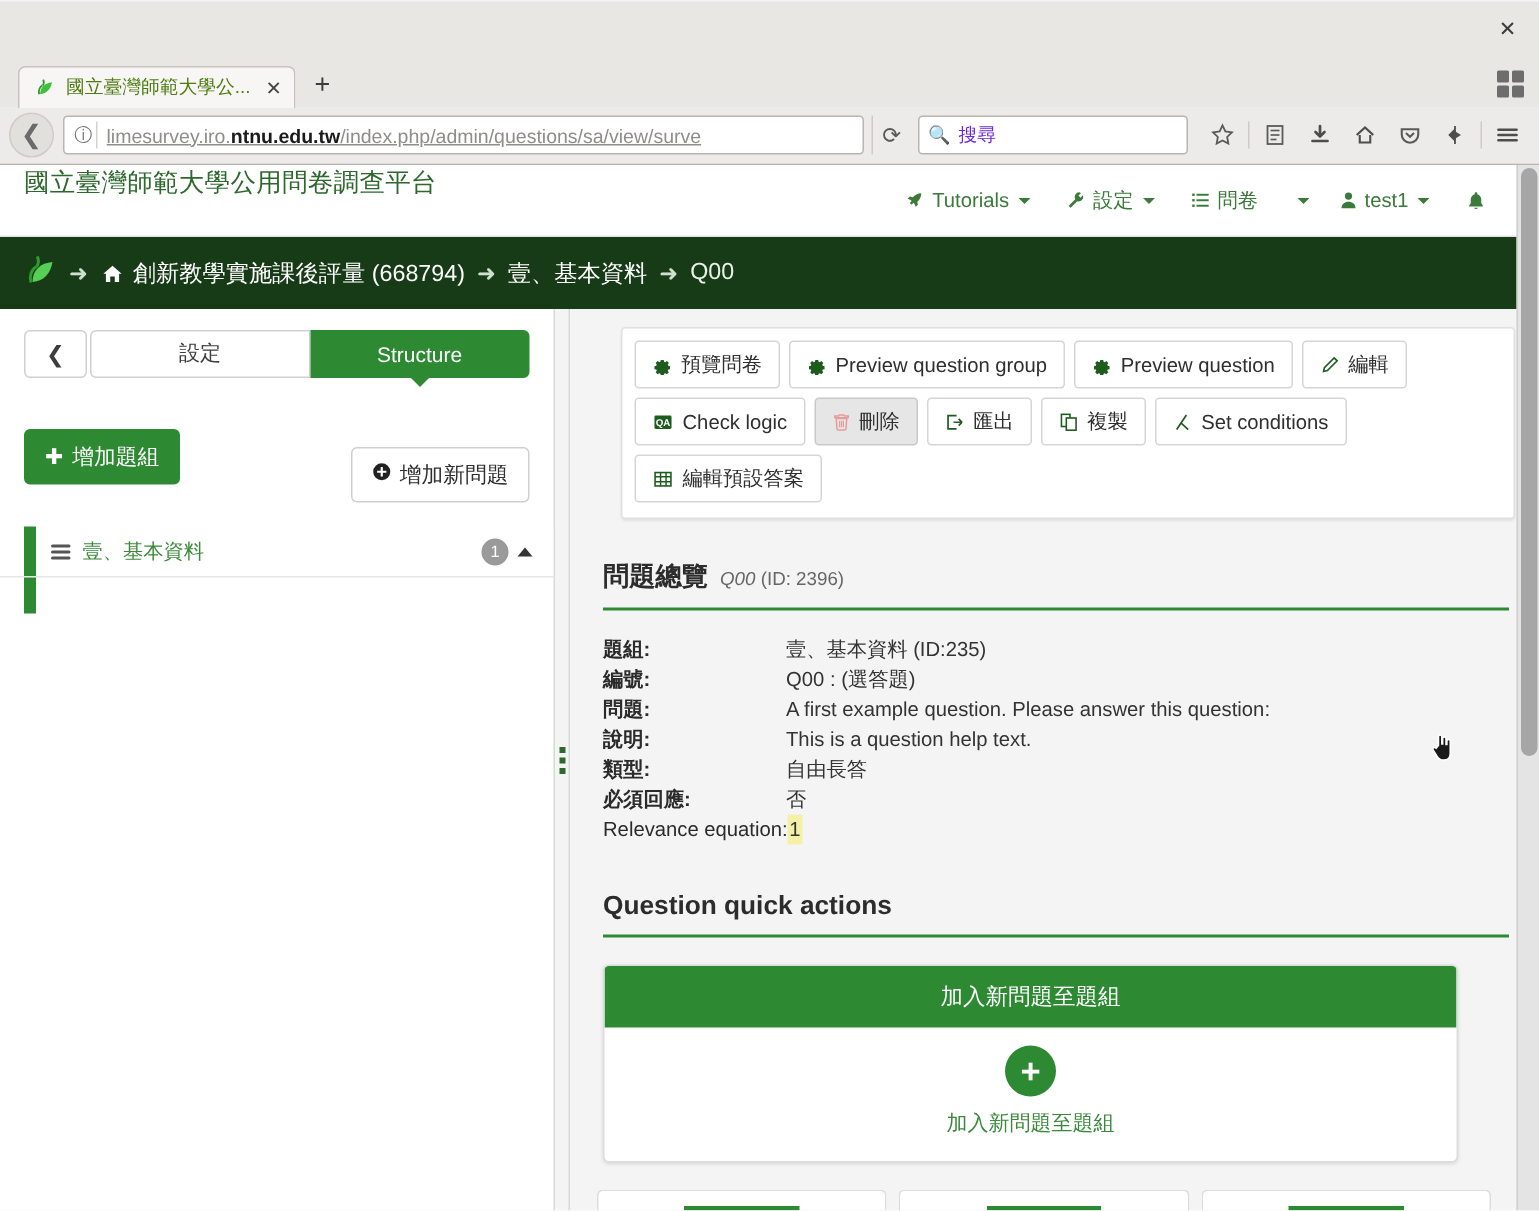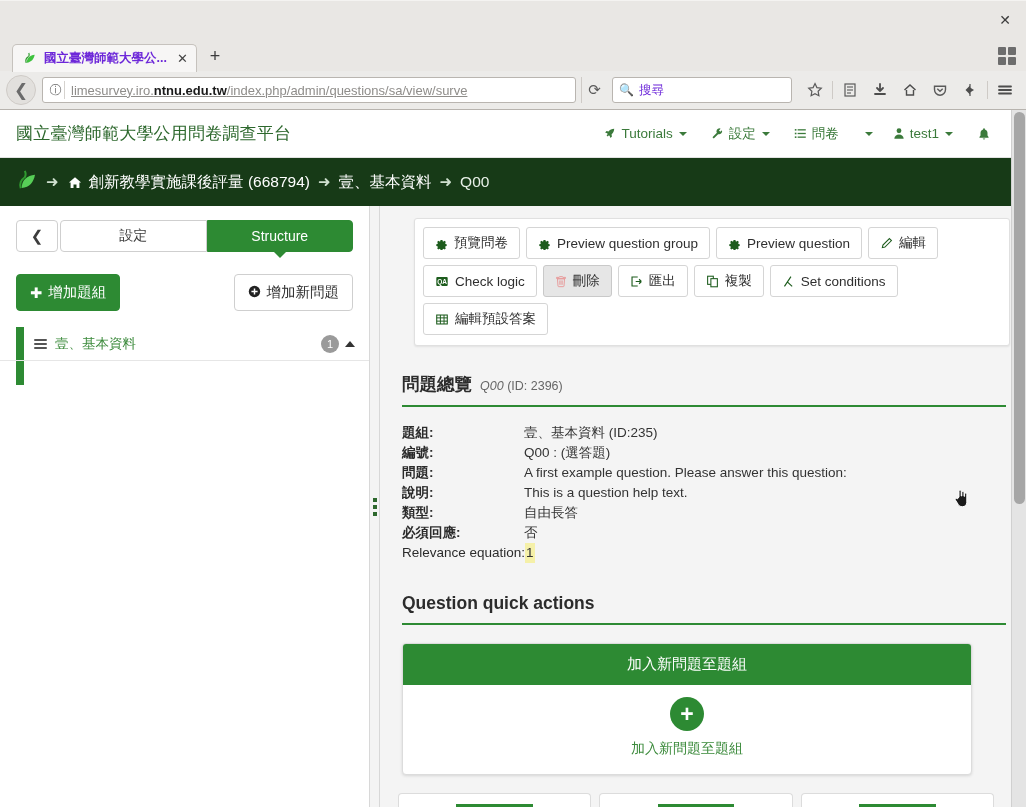--- a/index.html
+++ b/index.html
@@ -53,24 +53,23 @@
     padding: 0 6px 0 9px;
     max-width: 205px;
     position: relative; top: 1px;
   }
   .tab-favicon {
     width: 16px; height: 16px; margin-right: 6px;
     flex: 0 0 16px;
     display: flex; align-items: center; justify-content: center;
   }
   .tab-title {
-    font-size: 12.5px; color: #6d28d9;
+    font-size: 12.5px; color: #4d7c0f;
     white-space: nowrap; overflow: hidden; text-overflow: ellipsis;
     max-width: 138px;
-    font-weight: bold;
   }
   .tab-close {
     margin-left: 8px; width: 15px; height: 15px;
     display: flex; align-items: center; justify-content: center;
     font-size: 13px; color: #444; cursor: pointer;
   }
   #new-tab {
     width: 28px; height: 28px; margin-left: 4px;
     display: flex; align-items: center; justify-content: center;
     font-size: 18px; color: #3b3b3b; font-weight: 300; cursor: pointer;
@@ -143,21 +142,21 @@
   #searchbar .s-ph { font-size: 12.5px; color: #6d28d9; }
   #nav-right { display: flex; align-items: center; }
   #nav-right .sep { width: 1px; height: 18px; background: #cecac6; margin: 0 2px; }
   .nav-ico-btn svg { display: block; }
 
   
   #app { width: 1026px; height: 697px; position: relative; overflow: hidden; background: #f4f4f4; }
 
   #ls-header {
     height: 48px; background: #fff;
-    display: flex; align-items: center;
+    display: flex; 
     padding: 0 18px 0 16px;
     border-bottom: 1px solid #e2e2e2;
   }
   #brand {
     font-size: 17px; color: #2d682d; font-weight: normal;
     letter-spacing: .2px;
   }
   #topnav { margin-left: auto; display: flex; align-items: center; gap: 0px; }
   .topnav-item {
     display: flex; align-items: center;
@@ -226,21 +225,21 @@
   .btn-green {
     background: #2d8a33; color: #fff; border: 1px solid #2d8a33;
     border-radius: 4px; font-size: 14.5px;
     padding: 8px 13px; cursor: pointer;
     display: inline-flex; align-items: center;
   }
   .btn-outline {
     background: #fff; color: #2f2f2f; border: 1px solid #cfcfcf;
     border-radius: 4px; font-size: 14.5px;
     padding: 8px 13px; cursor: pointer;
-    display: inline-flex; align-items: center;
+    display: inline-flex; align-items: center; margin-top: 24px;
   }
   .btn-green .bico, .btn-outline .bico { margin-right: 6px; font-weight: bold; }
 
   #tree { margin-top: 16px; }
   .tree-group {
     display: flex; align-items: center;
     border-bottom: 1px solid #e6e6e6;
     background: #fff;
     height: 34px;
     position: relative;

